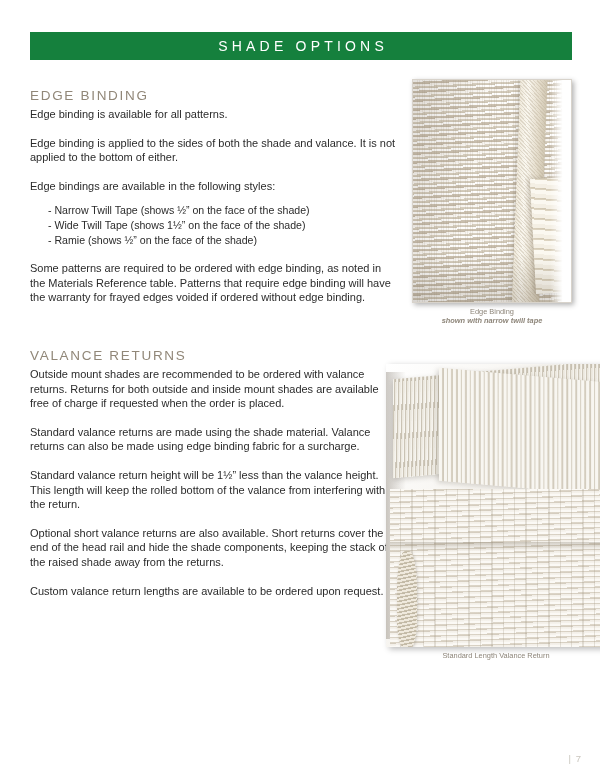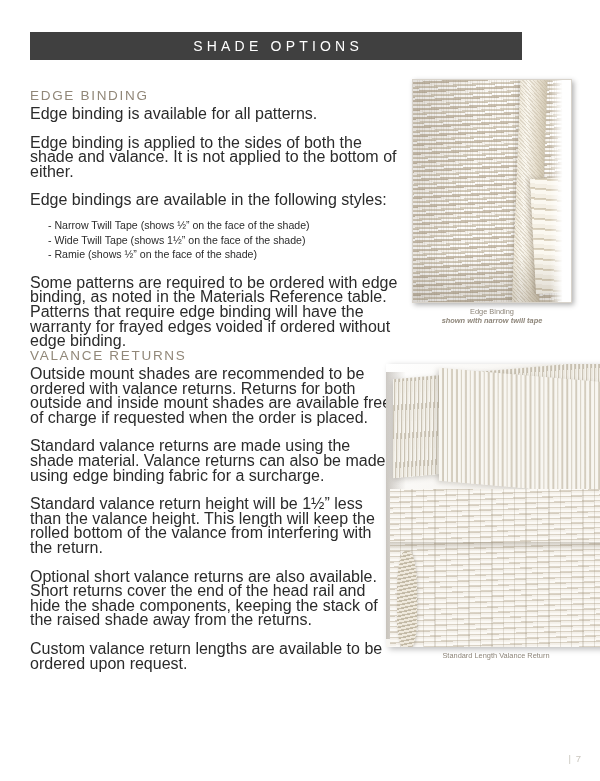--- a/index.html
+++ b/index.html
@@ -19,23 +19,23 @@
   .page {
     position: absolute;
     inset: 0;
   }
 
   
   .banner {
     position: absolute;
     left: 30px;
     top: 32px;
-    width: 492px;
+    width: 542px;
     height: 28px;
-    background: #404040;
+    background: #15803d;
     display: flex;
     align-items: center;
     justify-content: center;
   }
   .banner-title {
     color: #ffffff;
     font-size: 14px;
     letter-spacing: 4.2px;
     font-weight: 400;
     text-indent: 4.2px;
@@ -52,21 +52,21 @@
     color: #918778;
     font-size: 13.5px;
     letter-spacing: 1.7px;
     font-weight: 400;
     margin: 0 0 3px 0;
     line-height: 16px;
   }
 
   p.body {
     color: #2b2b2b;
-    font-size: 16px;
+    font-size: 11px;
     line-height: 14.6px;
     margin: 0 0 14px 0;
     text-align: left;
   }
   p.body.tight {
     margin-bottom: 10px;
   }
 
   ul.styles {
     list-style: none;

